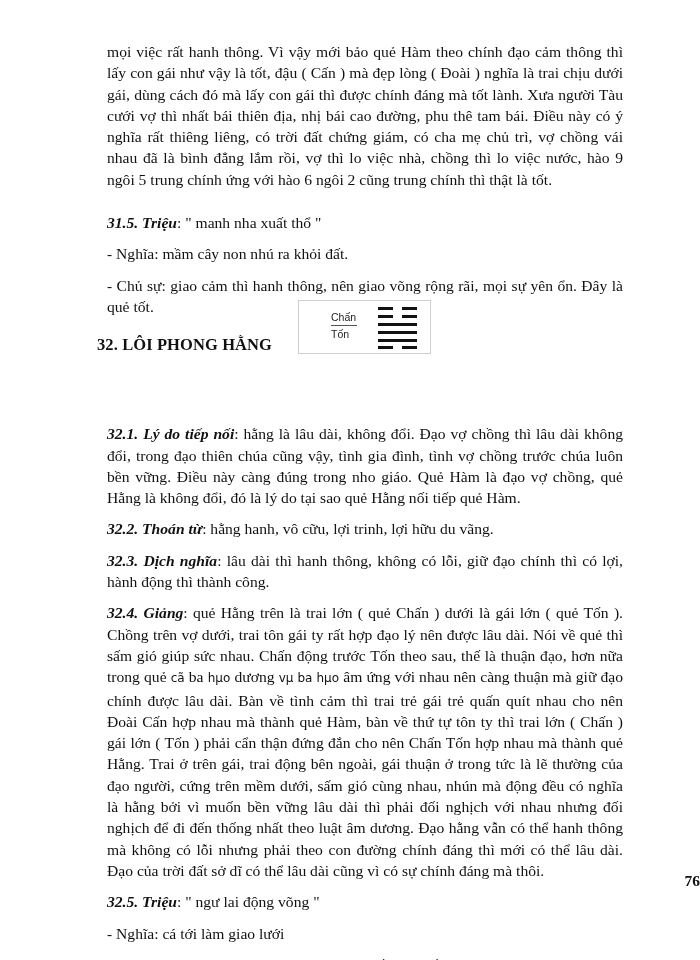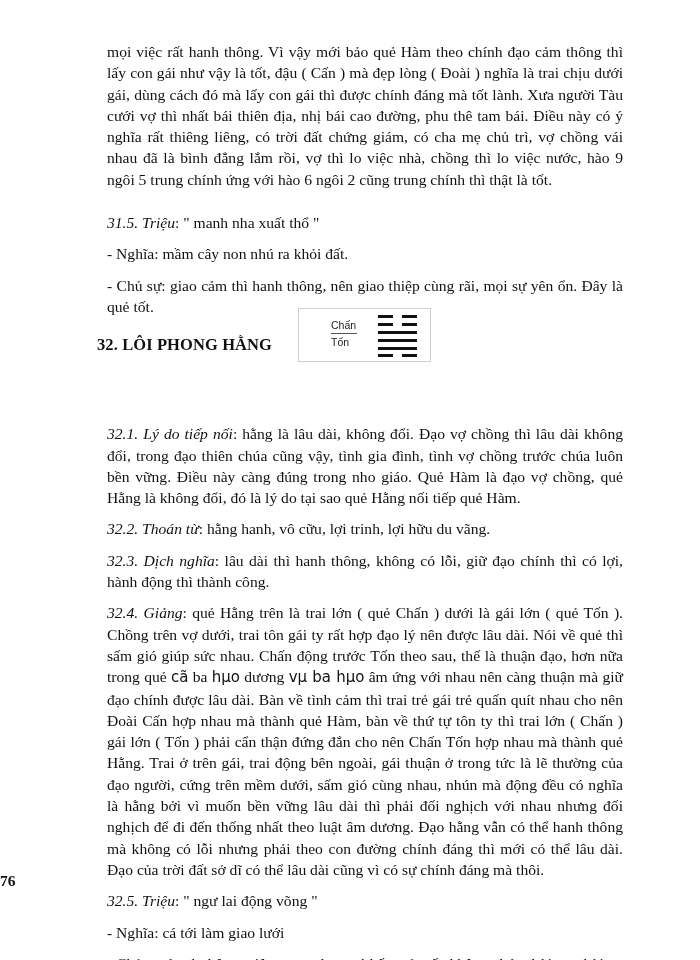--- a/index.html
+++ b/index.html
@@ -6,62 +6,62 @@
   body {
     width: 700px; height: 960px; position: relative; overflow: hidden;
     font-family: "Liberation Serif", "DejaVu Serif", serif;
     color: #111;
   }
   .page {
     position: absolute; left: 97px; top: 31px; width: 536px;
     font-size: 15.6px; line-height: 21.3px;
   }
   p { margin: 10px; text-align: justify; }
-  .sans-glitch { font-family: "DejaVu Sans", "Liberation Sans", sans-serif; font-size: 15px; }
-  .lbl { font-weight: normal; font-style: italic; }
+  .sans-glitch { font-family: "DejaVu Sans", "Liberation Sans", sans-serif; font-size: 12px; }
+  .lbl { font-weight: bold; font-style: italic; }
   .gap-sm { height: 2px; }
   .section-title {
     margin-top: 17px; font-weight: bold; font-size: 16.5px; line-height: 22px;
     letter-spacing: 0.1px;
   }
   .hex-box {
-    position: absolute; left: 298px; top: 308px; width: 133px; height: 54px;
+    position: absolute; left: 298px; top: 300px; width: 133px; height: 54px;
     border: 1px solid #cfcfcf; box-sizing: border-box; background: #fff;
   }
   .hex-names {
     position: absolute; left: 32px; top: 9px; width: 26px;
     font-family: "Liberation Sans", "DejaVu Sans", sans-serif; font-size: 10.5px; line-height: 14px;
     color: #222;
   }
   .hex-names .upper { display: block; border-bottom: 1px solid #555; padding-bottom: 1px; }
   .hex-names .lower { display: block; padding-top: 1px; }
   .hex-lines { position: absolute; left: 79px; top: 6px; width: 39px; }
   .hex-line { position: relative; height: 3px; margin-bottom: 4.9px; }
   .hex-line.solid { background: #111; }
   .hex-line.broken::before, .hex-line.broken::after {
     content: ""; position: absolute; top: 0; height: 3px; width: 15px; background: #111;
   }
   .hex-line.broken::before { left: 0; }
   .hex-line.broken::after { right: 0; }
   .page-number {
-    position: absolute; left: 0; width: 700px; top: 872px; text-align: left;
+    position: absolute; left: 0; width: 700px; top: 872px; text-align: right;
     font-weight: bold; font-size: 15.5px;
   }
 </style>
 </head>
 <body>
 
 <div class="page">
 
   <p>mọi việc rất hanh thông. Vì vậy mới bảo quẻ Hàm theo chính đạo cảm thông thì lấy con gái như vậy là tốt, đậu ( Cấn ) mà đẹp lòng ( Đoài ) nghĩa là trai chịu dưới gái, dùng cách đó mà lấy con gái thì được chính đáng mà tốt lành. Xưa người Tàu cưới vợ thì nhất bái thiên địa, nhị bái cao đường, phu thê tam bái. Điều này có ý nghĩa rất thiêng liêng, có trời đất chứng giám, có cha mẹ chủ trì, vợ chồng vái nhau đã là bình đẳng lắm rồi, vợ thì lo việc nhà, chồng thì lo việc nước, hào 9 ngôi 5 trung chính ứng với hào 6 ngôi 2 cũng trung chính thì thật là tốt.</p>
 
   <div class="gap-sm"></div>
   <p><span class="lbl">31.5. Triệu</span><span>: " manh nha xuất thổ "</span></p>
   <p>- Nghĩa: mầm cây non nhú ra khỏi đất.</p>
-  <p>- Chủ sự: giao cảm thì hanh thông, nên giao thiệp cùng rãi, mọi sự yên ổn. Đây là quẻ tốt.</p>
+  <p>- Chủ sự: giao cảm thì hanh thông, nên giao võng rộng rãi, mọi sự yên ổn. Đây là quẻ tốt.</p>
 
   <div class="section-title">32. LÔI PHONG HẰNG</div>
 
   <div style="height:57px"></div>
 
   <p><span class="lbl">32.1. Lý do tiếp nối</span><span>: hằng là lâu dài, không đổi. Đạo vợ chồng thì lâu dài không đổi, trong đạo thiên chúa cũng vậy, tình gia đình, tình vợ chồng trước chúa luôn bền vững. Điều này càng đúng trong nho giáo. Quẻ Hàm là đạo vợ chồng, quẻ Hằng là không đổi, đó là lý do tại sao quẻ Hằng nối tiếp quẻ Hàm.</span></p>
   <p><span class="lbl">32.2. Thoán từ</span><span>: hằng hanh, vô cữu, lợi trinh, lợi hữu du vãng.</span></p>
   <p><span class="lbl">32.3. Dịch nghĩa</span><span>: lâu dài thì hanh thông, không có lỗi, giữ đạo chính thì có lợi, hành động thì thành công.</span></p>
   <p><span class="lbl">32.4. Giảng</span><span>: quẻ Hằng trên là trai lớn ( quẻ Chấn ) dưới là gái lớn ( quẻ Tốn ). Chồng trên vợ dưới, trai tôn gái ty rất hợp đạo lý nên được lâu dài. Nói về quẻ thì sấm gió giúp sức nhau. Chấn động trước Tốn theo sau, thế là thuận đạo, hơn nữa trong quẻ </span><span class="sans-glitch">cã</span><span> ba </span><span class="sans-glitch">hµo</span><span> dương </span><span class="sans-glitch">vµ ba hµo</span><span> âm ứng với nhau nên càng thuận mà giữ đạo chính được lâu dài. Bàn về tình cảm thì trai trẻ gái trẻ quấn quít nhau cho nên Đoài Cấn hợp nhau mà thành quẻ Hàm, bàn về thứ tự tôn ty thì trai lớn ( Chấn ) gái lớn ( Tốn ) phải cẩn thận đứng đắn cho nên Chấn Tốn hợp nhau mà thành quẻ Hằng. Trai ở trên gái, trai động bên ngoài, gái thuận ở trong tức là lẽ thường của đạo người, cứng trên mềm dưới, sấm gió cùng nhau, nhún mà động đều có nghĩa là hằng bởi vì muốn bền vững lâu dài thì phải đối nghịch với nhau nhưng đối nghịch để đi đến thống nhất theo luật âm dương. Đạo hằng vẫn có thể hanh thông mà không có lỗi nhưng phải theo con đường chính đáng thì mới có thể lâu dài. Đạo của trời đất sở dĩ có thể lâu dài cũng vì  có sự chính đáng mà thôi.</span></p>
   <p><span class="lbl">32.5. Triệu</span><span>: " ngư lai động võng "</span></p>

